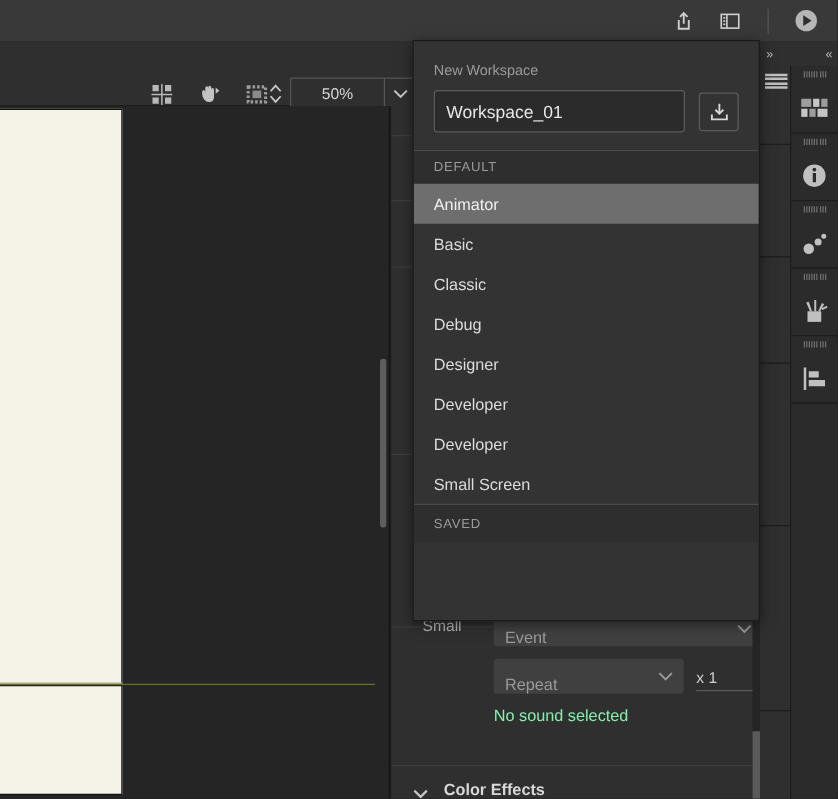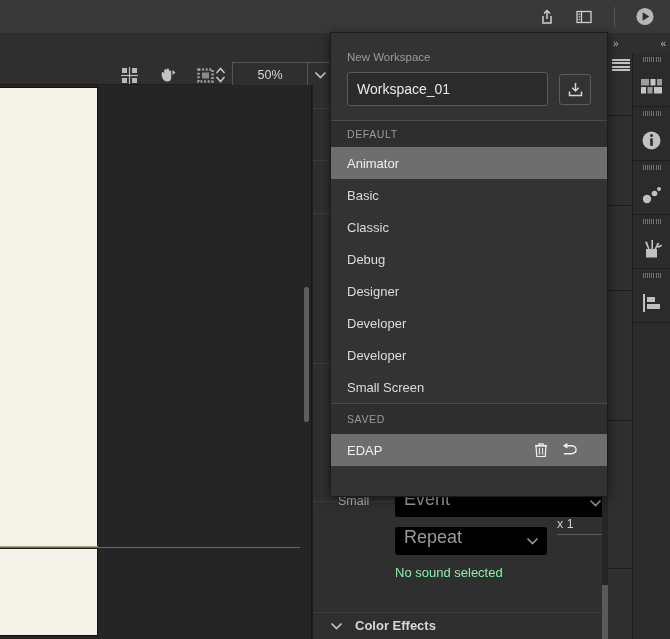--- a/index.html
+++ b/index.html
@@ -83,38 +83,38 @@
     position:absolute; left:312px; top:85px; width:296px; height:554px;
     background:#2f2f2f; border-left:1px solid #1d1d1d;
   }
   .prop-rule{ position:absolute; left:0; width:296px; height:1px; background:#3d3d3d; }
 
   .row{ position:absolute; display:flex; align-items:center; }
   .row-label{
     color:#b2b2b2; font-size:12.5px;
   }
   .sel{
-    height:28px; background:#000000; border-radius:3px;
-    display:flex; align-items:flex-start; padding:0 9px;
-    color:#9a9a9a; font-size:18px; cursor:pointer;
+    height:28px; background:#404040; border-radius:3px;
+    display:flex; align-items:flex-end; padding:0 9px;
+    color:#9a9a9a; font-size:13px; cursor:pointer;
     position:relative;
   }
   .sel .cv{ position:absolute; right:8px; top:50%; }
   .underline-field{
     height:26px; border-bottom:1px solid #5a5a5a;
     display:flex; align-items:flex-end; padding-bottom:3px;
     color:#cfcfcf; font-size:12.5px; cursor:text;
   }
   .nosound{
     position:absolute; left:395px; top:565px;
     color:#86efac; font-size:13px;
   }
   .section-hdr{
     position:absolute; left:330px; top:612px; width:278px; height:27px;
-    display:flex; align-items:center; gap:12px; cursor:pointer;
+    display:flex; align-items:flex-end; gap:12px; cursor:pointer;
   }
   .section-hdr .t{ color:#d8d8d8; font-size:13px; font-weight:bold; }
 
   
   .dock{
     position:absolute; left:608px; top:33px; width:62px; height:606px;
     background:#2b2b2b;
   }
   .dock-head{
     position:absolute; left:0; top:0; width:62px; height:20px;
@@ -297,21 +297,21 @@
   </div>
 
   <div class="sel" style="position:absolute; left:395px; top:527px; width:152px;">
     <span>Repeat</span>
     <span class="cv" style="margin-top:-4px;">
       <svg width="13" height="8" viewBox="0 0 13 8">
           <path d="M1.5 1.5 L6.5 6.5 L11.5 1.5" fill="none" stroke="#9a9a9a" stroke-width="1.6"></path>
         </svg>
     </span>
   </div>
-  <div class="underline-field" style="position:absolute; left:557px; top:509px; width:53px;">x 1</div>
+  <div class="underline-field" style="position:absolute; left:557px; top:527px; width:53px;">x 1</div>
 
   <div class="nosound">No sound selected</div>
 
   <div class="section-hdr">
     <span>
       <svg width="13" height="8" viewBox="0 0 13 8">
           <path d="M1.5 1.5 L6.5 6.5 L11.5 1.5" fill="none" stroke="#c5c5c5" stroke-width="1.7"></path>
         </svg>
     </span>
     <span class="t">Color Effects</span>
@@ -495,36 +495,16 @@
       <span class="nm">Developer</span>
     </div>
     <div class="ws-item">
       <span class="nm">Small Screen</span>
     </div>
 
     <div class="popup-div"></div>
 
     <div class="grp-hdr saved">SAVED</div>
 
-    <div class="ws-item sel-item">
-      <span class="nm">EDAP</span>
-      <span class="acts">
-        <span class="act">
-          <svg width="14" height="16" viewBox="0 0 14 16">
-            <path d="M2 4 H12 L11.2 14.5 H2.8 Z" fill="none" stroke="#f0f0f0" stroke-width="1.2"></path>
-            <line x1="1" y1="3.6" x2="13" y2="3.6" stroke="#f0f0f0" stroke-width="1.3"></line>
-            <path d="M5 3.4 V1.8 H9 V3.4" fill="none" stroke="#f0f0f0" stroke-width="1.2"></path>
-            <line x1="5.4" y1="6" x2="5.4" y2="12.6" stroke="#f0f0f0" stroke-width="1"></line>
-            <line x1="8.6" y1="6" x2="8.6" y2="12.6" stroke="#f0f0f0" stroke-width="1"></line>
-          </svg>
-        </span>
-        <span class="act">
-          <svg width="17" height="14" viewBox="0 0 17 14">
-            <path d="M2 11 H9.5 Q15 11 15 6.6 Q15 2.5 9.5 2.5 H3.2" fill="none" stroke="#f0f0f0" stroke-width="1.4"></path>
-            <path d="M5.8 0.2 L2.2 2.5 L5.8 4.8" fill="none" stroke="#f0f0f0" stroke-width="1.4"></path>
-          </svg>
-        </span>
-      </span>
-    </div>
 
   </div>
 
 </div>
 
 </body></html>

